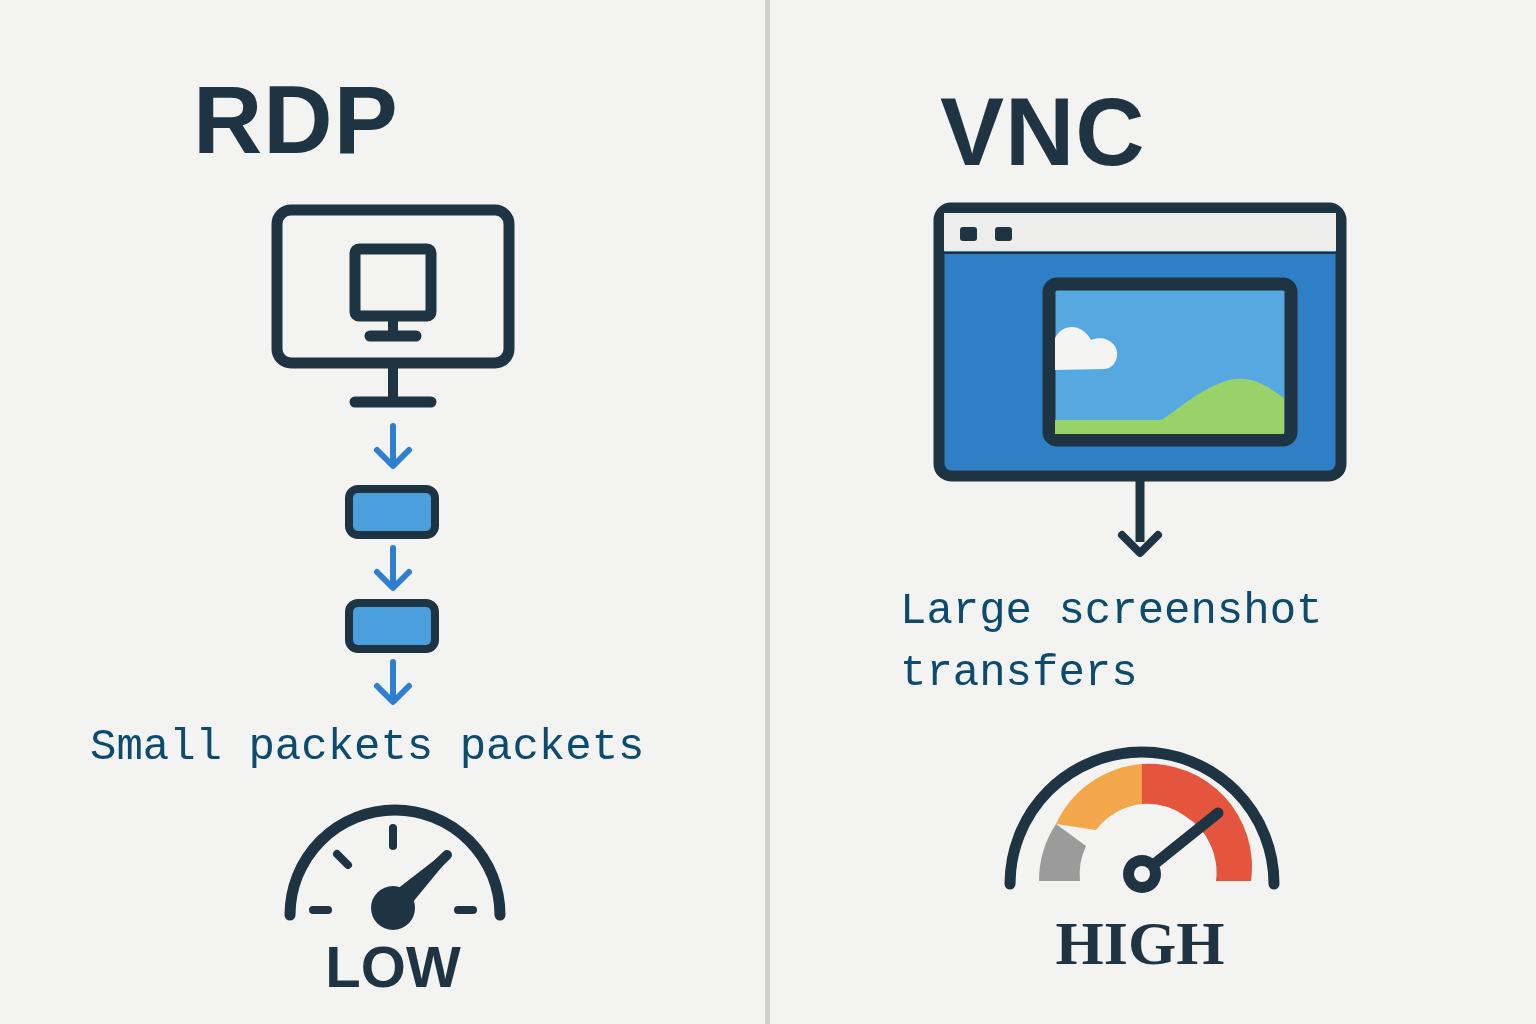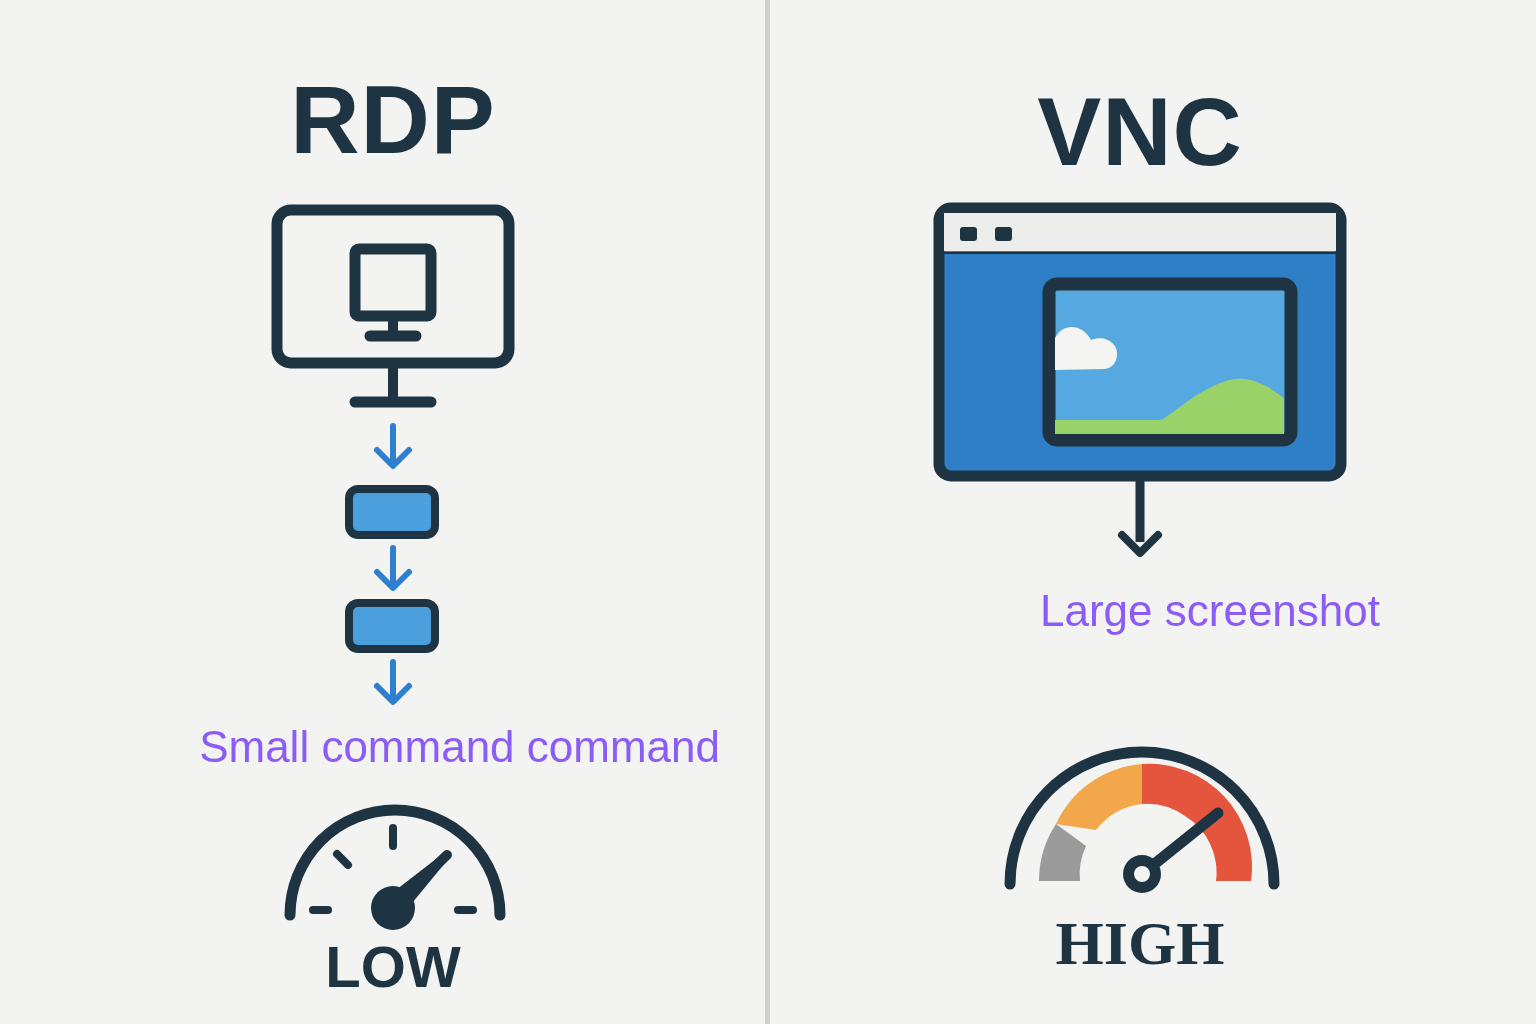--- a/index.html
+++ b/index.html
@@ -11,27 +11,27 @@
   }
   .panel { position: absolute; top: 0; height: 1024px; }
   #left-panel { left: 0; width: 765px; }
   #right-panel { left: 771px; width: 765px; }
   .divider {
     position: absolute; left: 765px; top: 0; width: 5px; height: 1024px;
     background: #cfcfcf;
   }
   .title {
     position: absolute; font-weight: bold; font-size: 96px; letter-spacing: 1px;
-    color: #1f3443; text-align: center; width: 400px; line-height: 1;
+    color: #1f3443; width: 400px; line-height: 1;
   }
   #rdp-title { left: 193px; top: 72px; }
   #vnc-title { left: 940px; top: 84px; }
   .caption {
-    position: absolute; text-align: right; font-size: 47px; color: #8b5cf6;
-    line-height: 62px; font-family: Liberation Sans, sans-serif;
+    position: absolute; text-align: left; font-size: 47px; color: #0c4a6e;
+    line-height: 62px; font-family: Liberation Mono, monospace;
   }
   #rdp-caption { left: 90px; width: 630px; top: 716px; font-size: 44px; }
   #vnc-caption { left: 900px; width: 480px; top: 580px; font-size: 44px; }
   .level {
     position: absolute; font-weight: bold; font-size: 58px; color: #1f3443;
     text-align: center; line-height: 1;
   }
   #low-label { left: 293px; width: 200px; top: 938px; }
   #high-label { left: 1040px; width: 200px; top: 912px; font-size: 62px; font-family: Liberation Serif, serif; }
   svg { position: absolute; overflow: visible; }
@@ -70,21 +70,21 @@
 
 <svg style="left:345px;top:599px;" width="94" height="54" viewBox="0 0 94 54">
   <rect x="4" y="4" width="86" height="46" rx="9" fill="#4a9fdc" stroke="#1f3443" stroke-width="8"></rect>
 </svg>
 
 <svg style="left:372px;top:658px;" width="42" height="48" viewBox="0 0 42 48">
   <line x1="21" y1="4" x2="21" y2="42" stroke="#2f7fd0" stroke-width="6" stroke-linecap="round"></line>
   <polyline points="5,28 21,44 37,28" fill="none" stroke="#2f7fd0" stroke-width="6" stroke-linecap="round" stroke-linejoin="round"></polyline>
 </svg>
 
-<div class="caption" id="rdp-caption">Small command command</div>
+<div class="caption" id="rdp-caption">Small packets packets</div>
 
 <svg style="left:280px;top:795px;" width="230" height="130" viewBox="0 0 230 130">
   <path d="M 10 120 A 105 105 0 0 1 220 120" fill="none" stroke="#1f3443" stroke-width="11" stroke-linecap="round"></path>
   <line x1="113" y1="33" x2="113" y2="51" stroke="#1f3443" stroke-width="8" stroke-linecap="round"></line>
   <line x1="57" y1="59" x2="68" y2="70" stroke="#1f3443" stroke-width="8" stroke-linecap="round"></line>
   <line x1="33" y1="115" x2="48" y2="115" stroke="#1f3443" stroke-width="8" stroke-linecap="round"></line>
   <line x1="178" y1="115" x2="193" y2="115" stroke="#1f3443" stroke-width="8" stroke-linecap="round"></line>
   <polygon points="103,105 123,119 170,62 165,57" fill="#1f3443"></polygon>
   <line x1="113" y1="112" x2="167" y2="60" stroke="#1f3443" stroke-width="10" stroke-linecap="round"></line>
   <circle cx="113" cy="113" r="22" fill="#1f3443"></circle>
@@ -102,20 +102,21 @@
   <rect x="62" y="25" width="17" height="14" rx="3" fill="#1f3443"></rect>
   <rect x="116" y="82" width="242" height="156" rx="8" fill="#55a9e0" stroke="#1f3443" stroke-width="13"></rect>
   <path d="M 122 136 C 130 120 150 122 158 138 C 172 132 186 142 184 154 C 183 162 178 166 172 167 L 122 168 Z" fill="#f4f4f2"></path>
   <path d="M 122 218 L 228 218 C 240 212 262 190 290 180 C 312 172 330 180 351 196 L 351 232 L 122 232 Z" fill="#9ad26a"></path>
   <line x1="207" y1="277" x2="207" y2="340" stroke="#1f3443" stroke-width="9"></line>
   <polyline points="189,333 207,351 225,333" fill="none" stroke="#1f3443" stroke-width="8" stroke-linecap="round" stroke-linejoin="round"></polyline>
 </svg>
 
 <div class="caption" id="vnc-caption">
   <div>Large screenshot</div>
+  <div>transfers</div>
 </div>
 
 <svg style="left:1000px;top:734px;" width="284" height="160" viewBox="0 0 284 160">
   <path d="M 10 150 A 132 132 0 0 1 274 150" fill="none" stroke="#1f3443" stroke-width="11" stroke-linecap="round"></path>
   <path d="M 39 147 A 103 103 0 0 1 56 90 L 86 112 A 66 66 0 0 0 80 147 Z" fill="#9b9b9b"></path>
   <path d="M 56 90 A 103 103 0 0 1 142 30 L 142 70 A 66 66 0 0 0 96 96 Z" fill="#f2a84a"></path>
   <path d="M 142 30 A 103 103 0 0 1 251 147 L 216 147 A 66 66 0 0 0 185 82 A 66 66 0 0 0 142 70 Z" fill="#e5553e"></path>
   <line x1="142" y1="140" x2="218" y2="79" stroke="#1f3443" stroke-width="11" stroke-linecap="round"></line>
   <circle cx="142" cy="140" r="19" fill="#1f3443"></circle>
   <circle cx="142" cy="140" r="8" fill="#f3f3f1"></circle>

